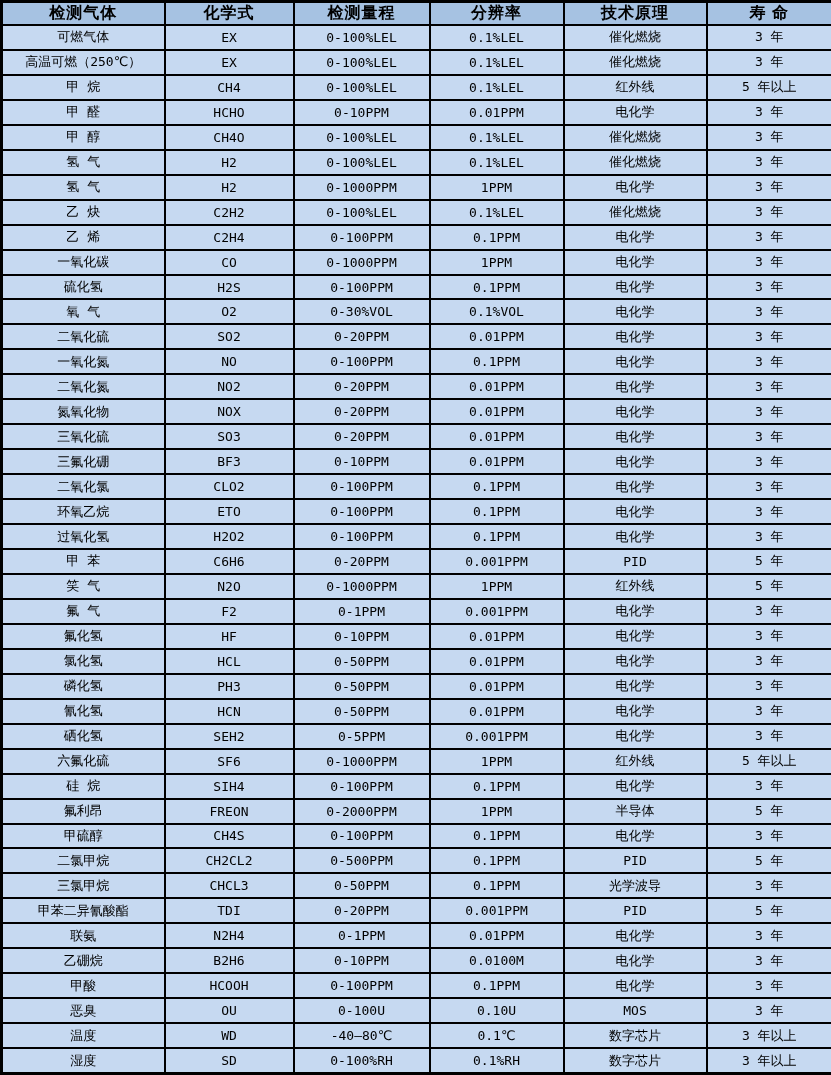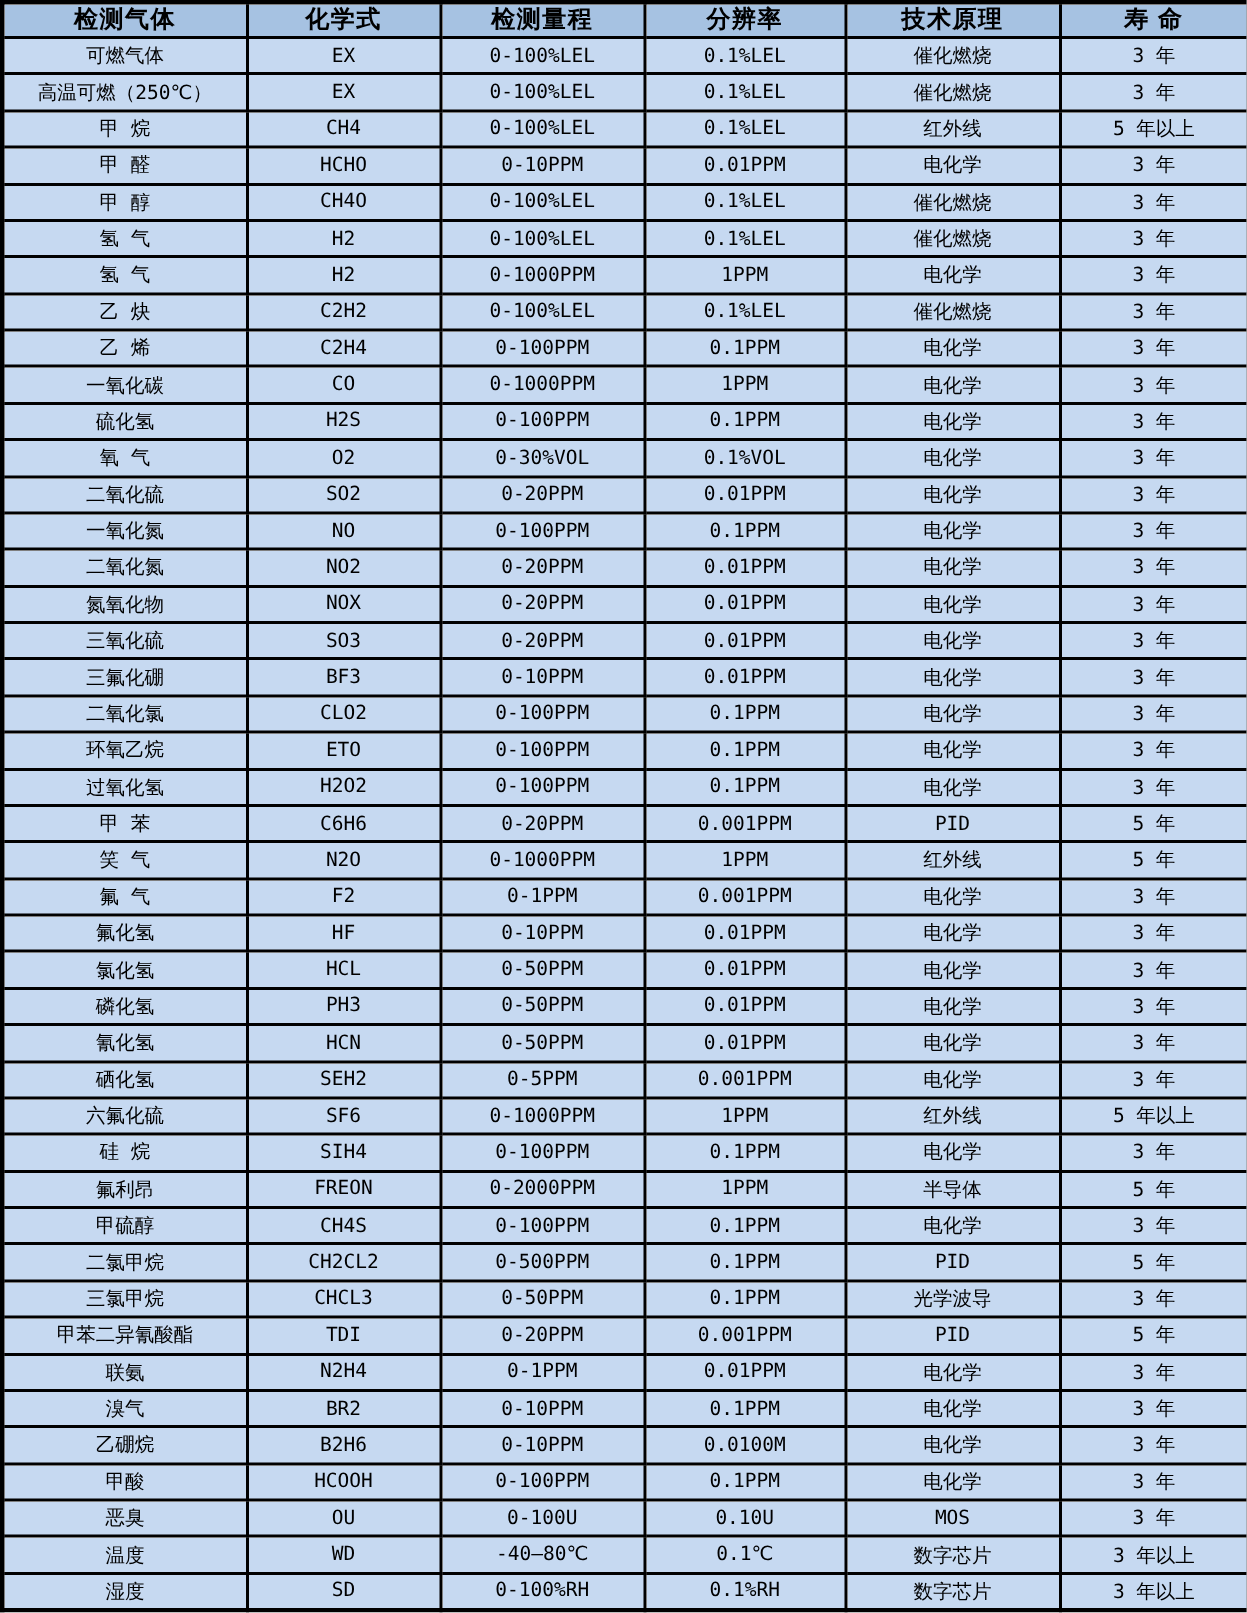--- a/index.html
+++ b/index.html
@@ -410,28 +410,20 @@
 
         <tr>
           <td class="cell-gas">联氨</td>
           <td class="cell-formula">N2H4</td>
           <td class="cell-range">0-1PPM</td>
           <td class="cell-resolution">0.01PPM</td>
           <td class="cell-principle">电化学</td>
           <td class="cell-lifespan">3 年</td>
         </tr>
 
-        <tr>
-          <td class="cell-gas">溴气</td>
-          <td class="cell-formula">BR2</td>
-          <td class="cell-range">0-10PPM</td>
-          <td class="cell-resolution">0.1PPM</td>
-          <td class="cell-principle">电化学</td>
-          <td class="cell-lifespan">3 年</td>
-        </tr>
 
         <tr>
           <td class="cell-gas">乙硼烷</td>
           <td class="cell-formula">B2H6</td>
           <td class="cell-range">0-10PPM</td>
           <td class="cell-resolution">0.0100M</td>
           <td class="cell-principle">电化学</td>
           <td class="cell-lifespan">3 年</td>
         </tr>
 

